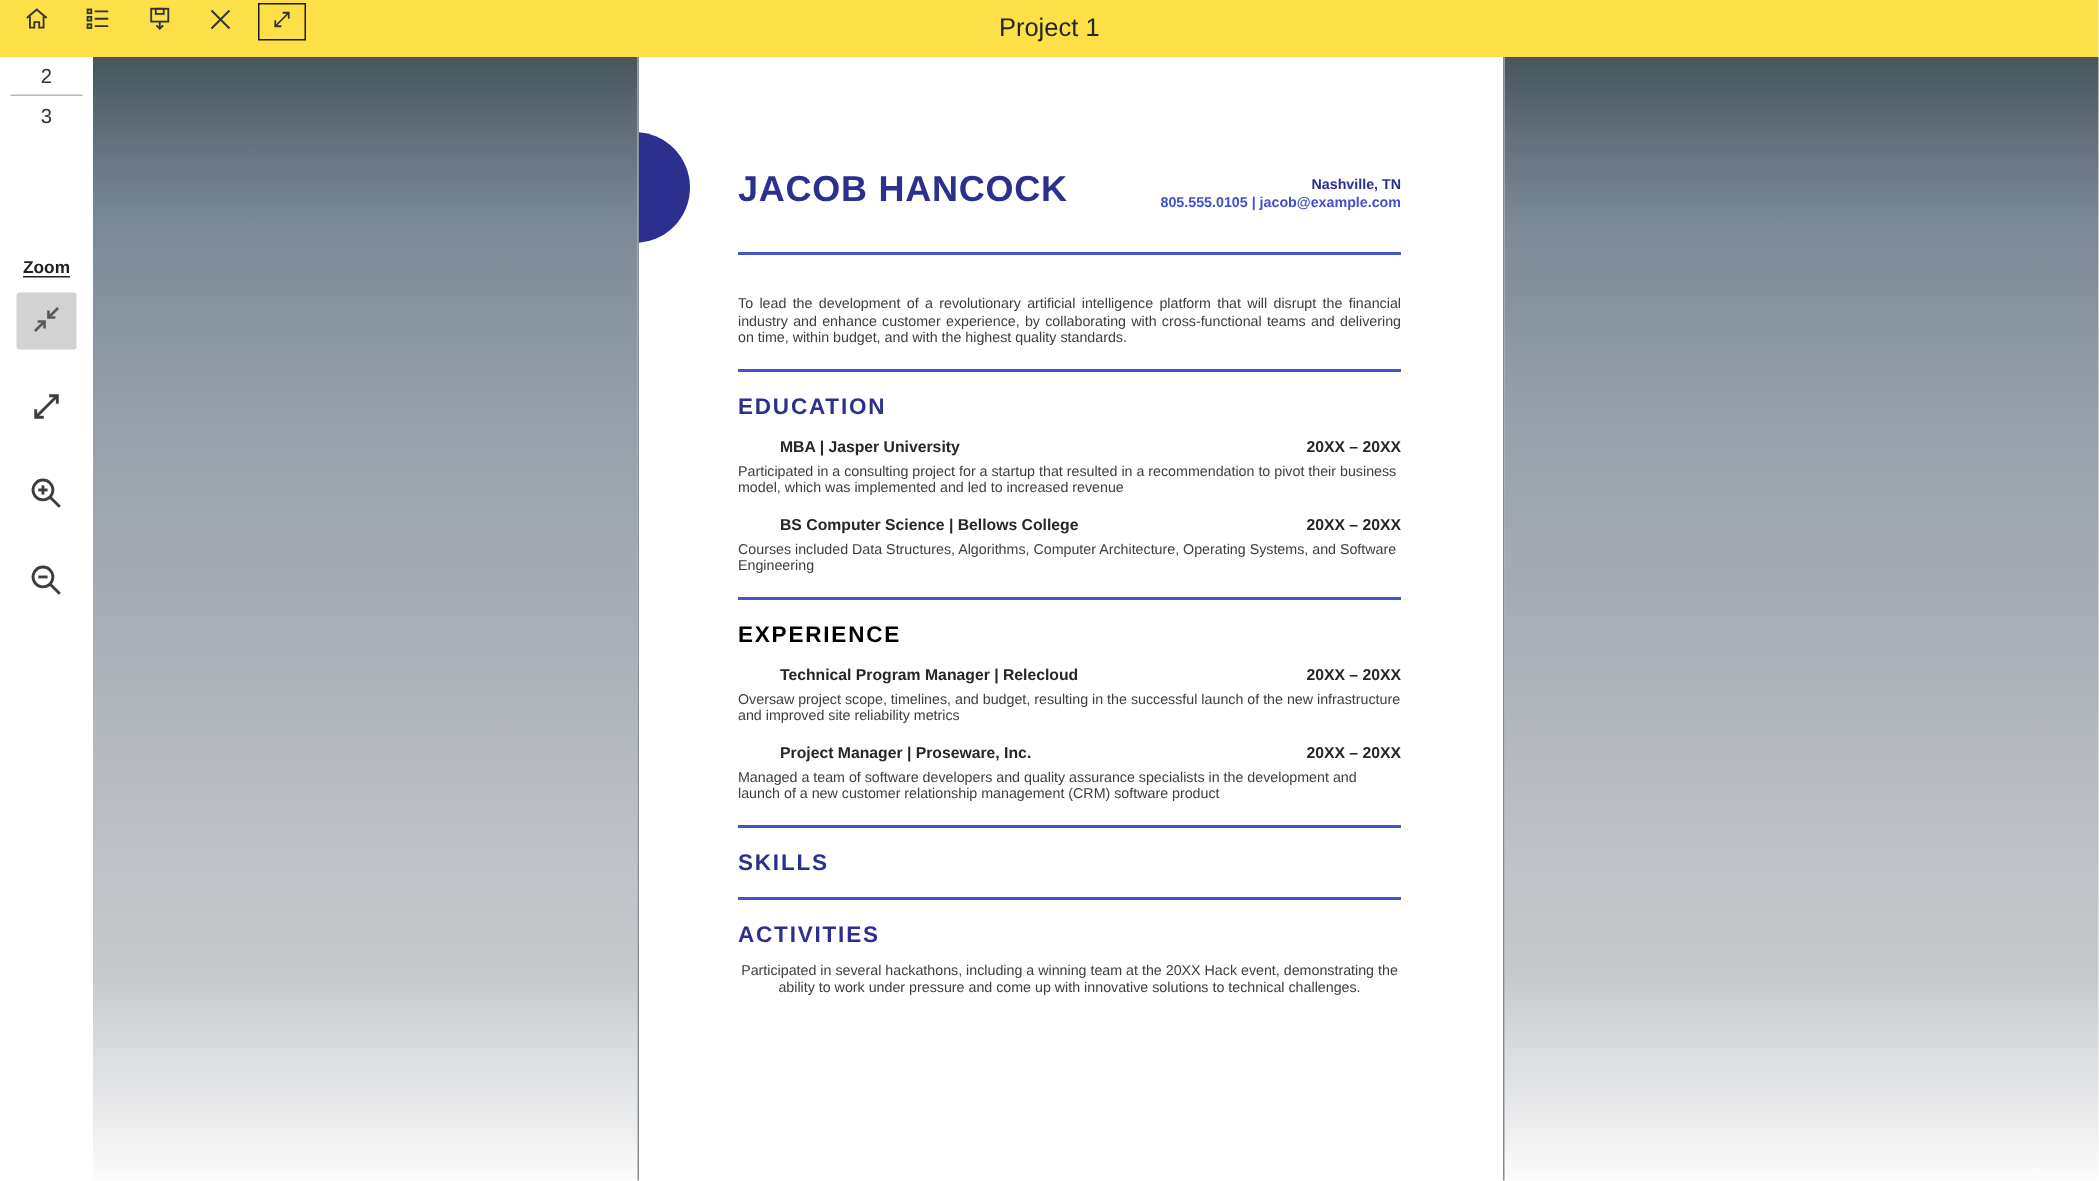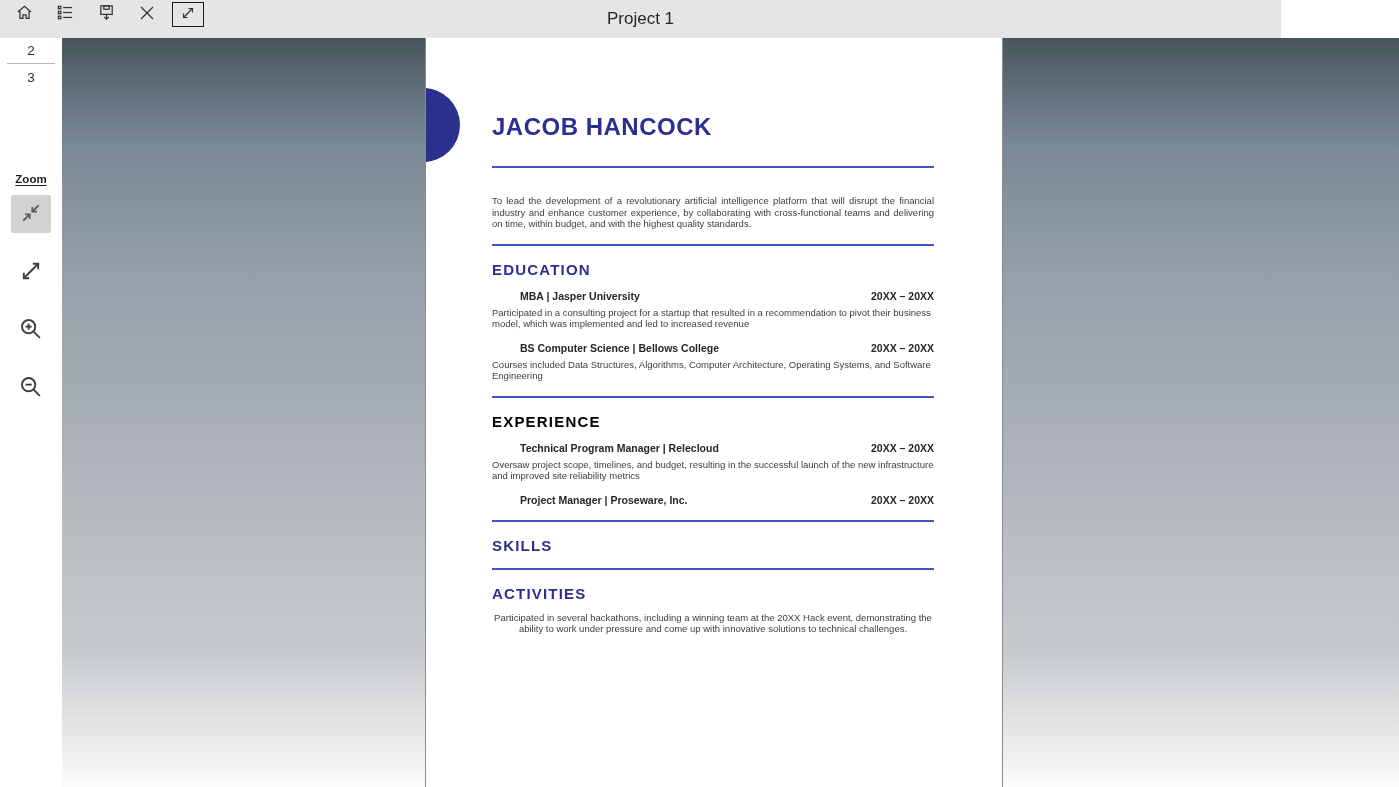--- a/index.html
+++ b/index.html
@@ -1,20 +1,20 @@
 <!DOCTYPE html>
 <html><head>
 <meta charset="utf-8">
 <style>
   * { margin:0; padding:0; box-sizing:border-box; }
   html,body { width:1399px; height:787px; overflow:hidden; background:#fff;
               font-family:"Liberation Sans", sans-serif; }
 
   
-  .topbar { position:absolute; left:0; top:0; width:1281px; height:38px; background:#e5e5e5; z-index:5; }
+  .topbar { position:absolute; left:0; top:0; width:1399px; height:38px; background:#fde047; z-index:5; }
   .topbar-icons { position:absolute; left:8px; top:0; height:38px; display:flex; align-items:flex-start; gap:9px; padding-top:2px; }
   .tb-btn { width:32px; height:24px; display:flex; align-items:center; justify-content:center; background:none; border:none; cursor:pointer; }
   .tb-btn svg { stroke:#333; fill:none; stroke-width:1.3; }
   .tb-btn.boxed { border:1.6px solid #1a1a1a; height:25px; }
   .doc-title { position:absolute; left:0; top:0; width:100%; height:38px; display:flex; align-items:center; justify-content:center;
                font-size:17px; color:#262626; pointer-events:none; }
 
   
   .left-rail { position:absolute; left:0; top:38px; width:62px; height:749px; background:#fff; z-index:4; }
   .page-nav { width:62px; text-align:center; color:#333; font-size:13.5px; }
@@ -174,20 +174,24 @@
 </div>
 
 <div class="canvas">
   <div class="page">
     <div class="accent-circle" style="background: rgb(43, 47, 142);"></div>
 
     <div class="doc-content">
 
       <div class="doc-header">
         <div class="person-name" style="color: rgb(43, 47, 142);">JACOB HANCOCK</div>
+        <div class="contact">
+          <div class="loc" style="color: rgb(43, 47, 142);">Nashville, TN</div>
+          <div class="phone-email" style="color: rgb(63, 81, 200);">805.555.0105 | jacob@example.com</div>
+        </div>
       </div>
 
       <div class="rule r1" style="background: rgb(67, 85, 204);"></div>
 
       <div class="body-text">To lead the development of a revolutionary artificial intelligence platform that will disrupt the financial industry and enhance customer experience, by collaborating with cross-functional teams and delivering on time, within budget, and with the highest quality standards.</div>
       <div class="rule mt" style="background: rgb(67, 85, 204);"></div>
 
       <div class="sec-heading" style="color: rgb(43, 47, 142);">EDUCATION</div>
       <div class="entry">
         <div class="entry-head">
@@ -211,20 +215,21 @@
           <span>Technical Program Manager | Relecloud</span>
           <span>20XX – 20XX</span>
         </div>
         <div class="entry-desc">Oversaw project scope, timelines, and budget, resulting in the successful launch of the new infrastructure and improved site reliability metrics</div>
       </div>
       <div class="entry">
         <div class="entry-head">
           <span>Project Manager | Proseware, Inc.</span>
           <span>20XX – 20XX</span>
         </div>
+        <div class="entry-desc">Managed a team of software developers and quality assurance specialists in the development and launch of a new customer relationship management (CRM) software product</div>
       </div>
       <div class="rule mt" style="background: rgb(67, 85, 204);"></div>
 
       <div class="sec-heading" style="color: rgb(43, 47, 142);">SKILLS</div>
       <div class="rule mt" style="background: rgb(67, 85, 204);"></div>
 
       <div class="sec-heading" style="color: rgb(43, 47, 142);">ACTIVITIES</div>
       <div class="activities-text">Participated in several hackathons, including a winning team at the 20XX Hack event, demonstrating the ability to work under pressure and come up with innovative solutions to technical challenges.</div>
 
     </div>

